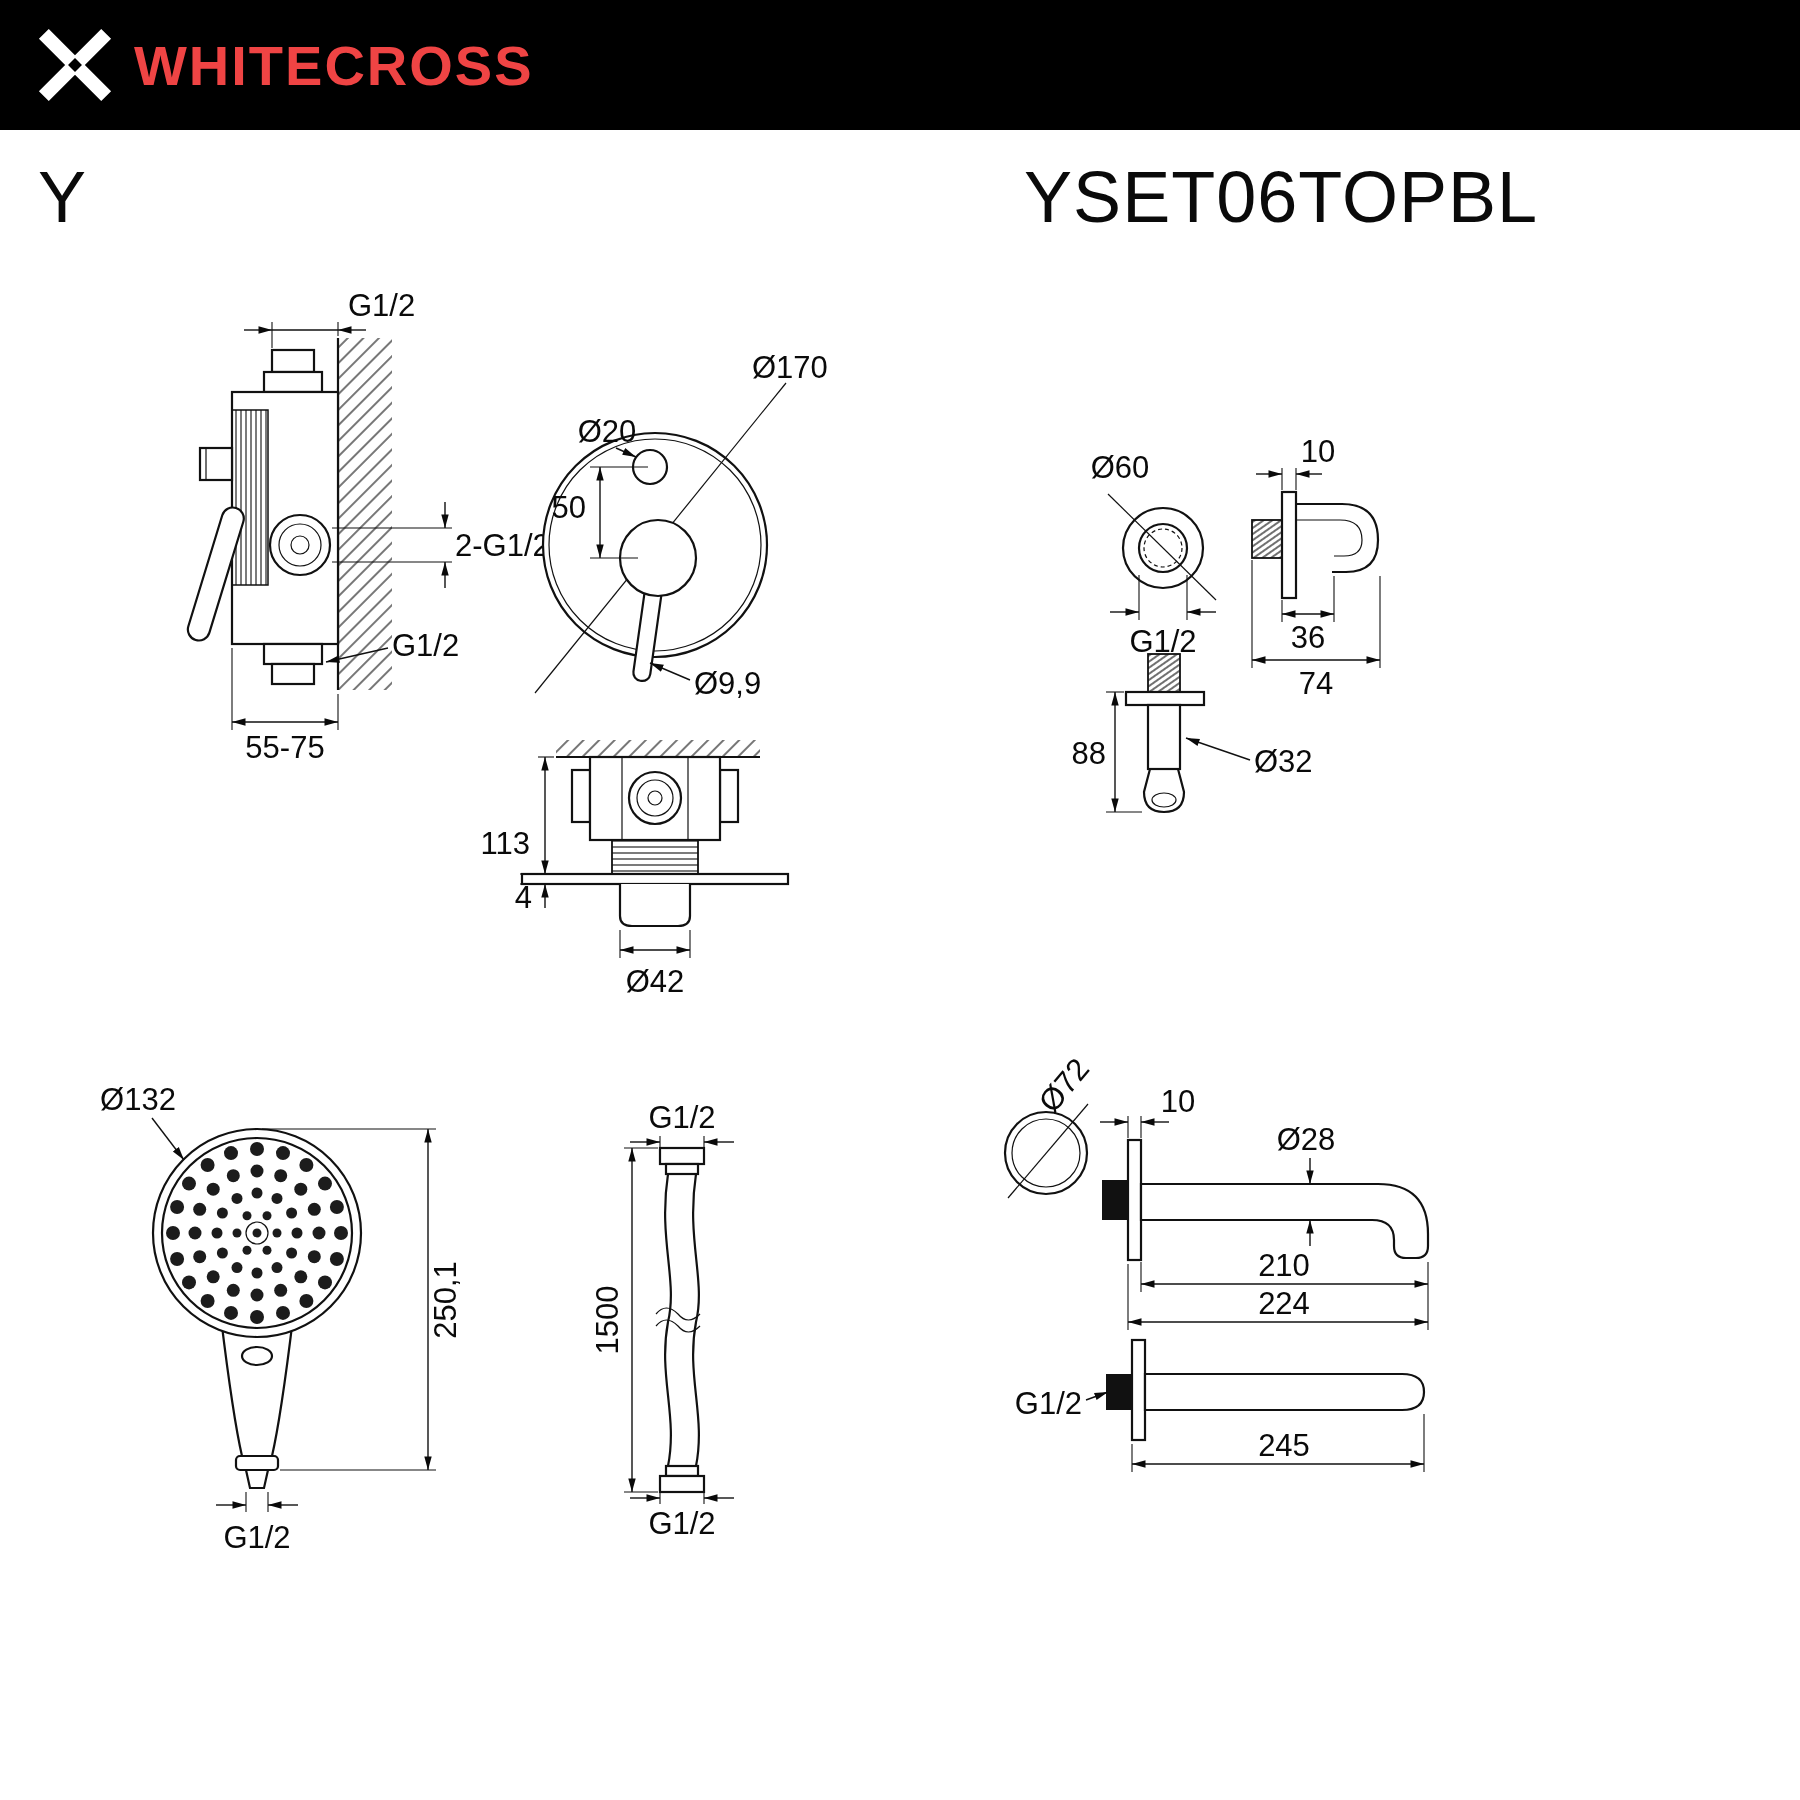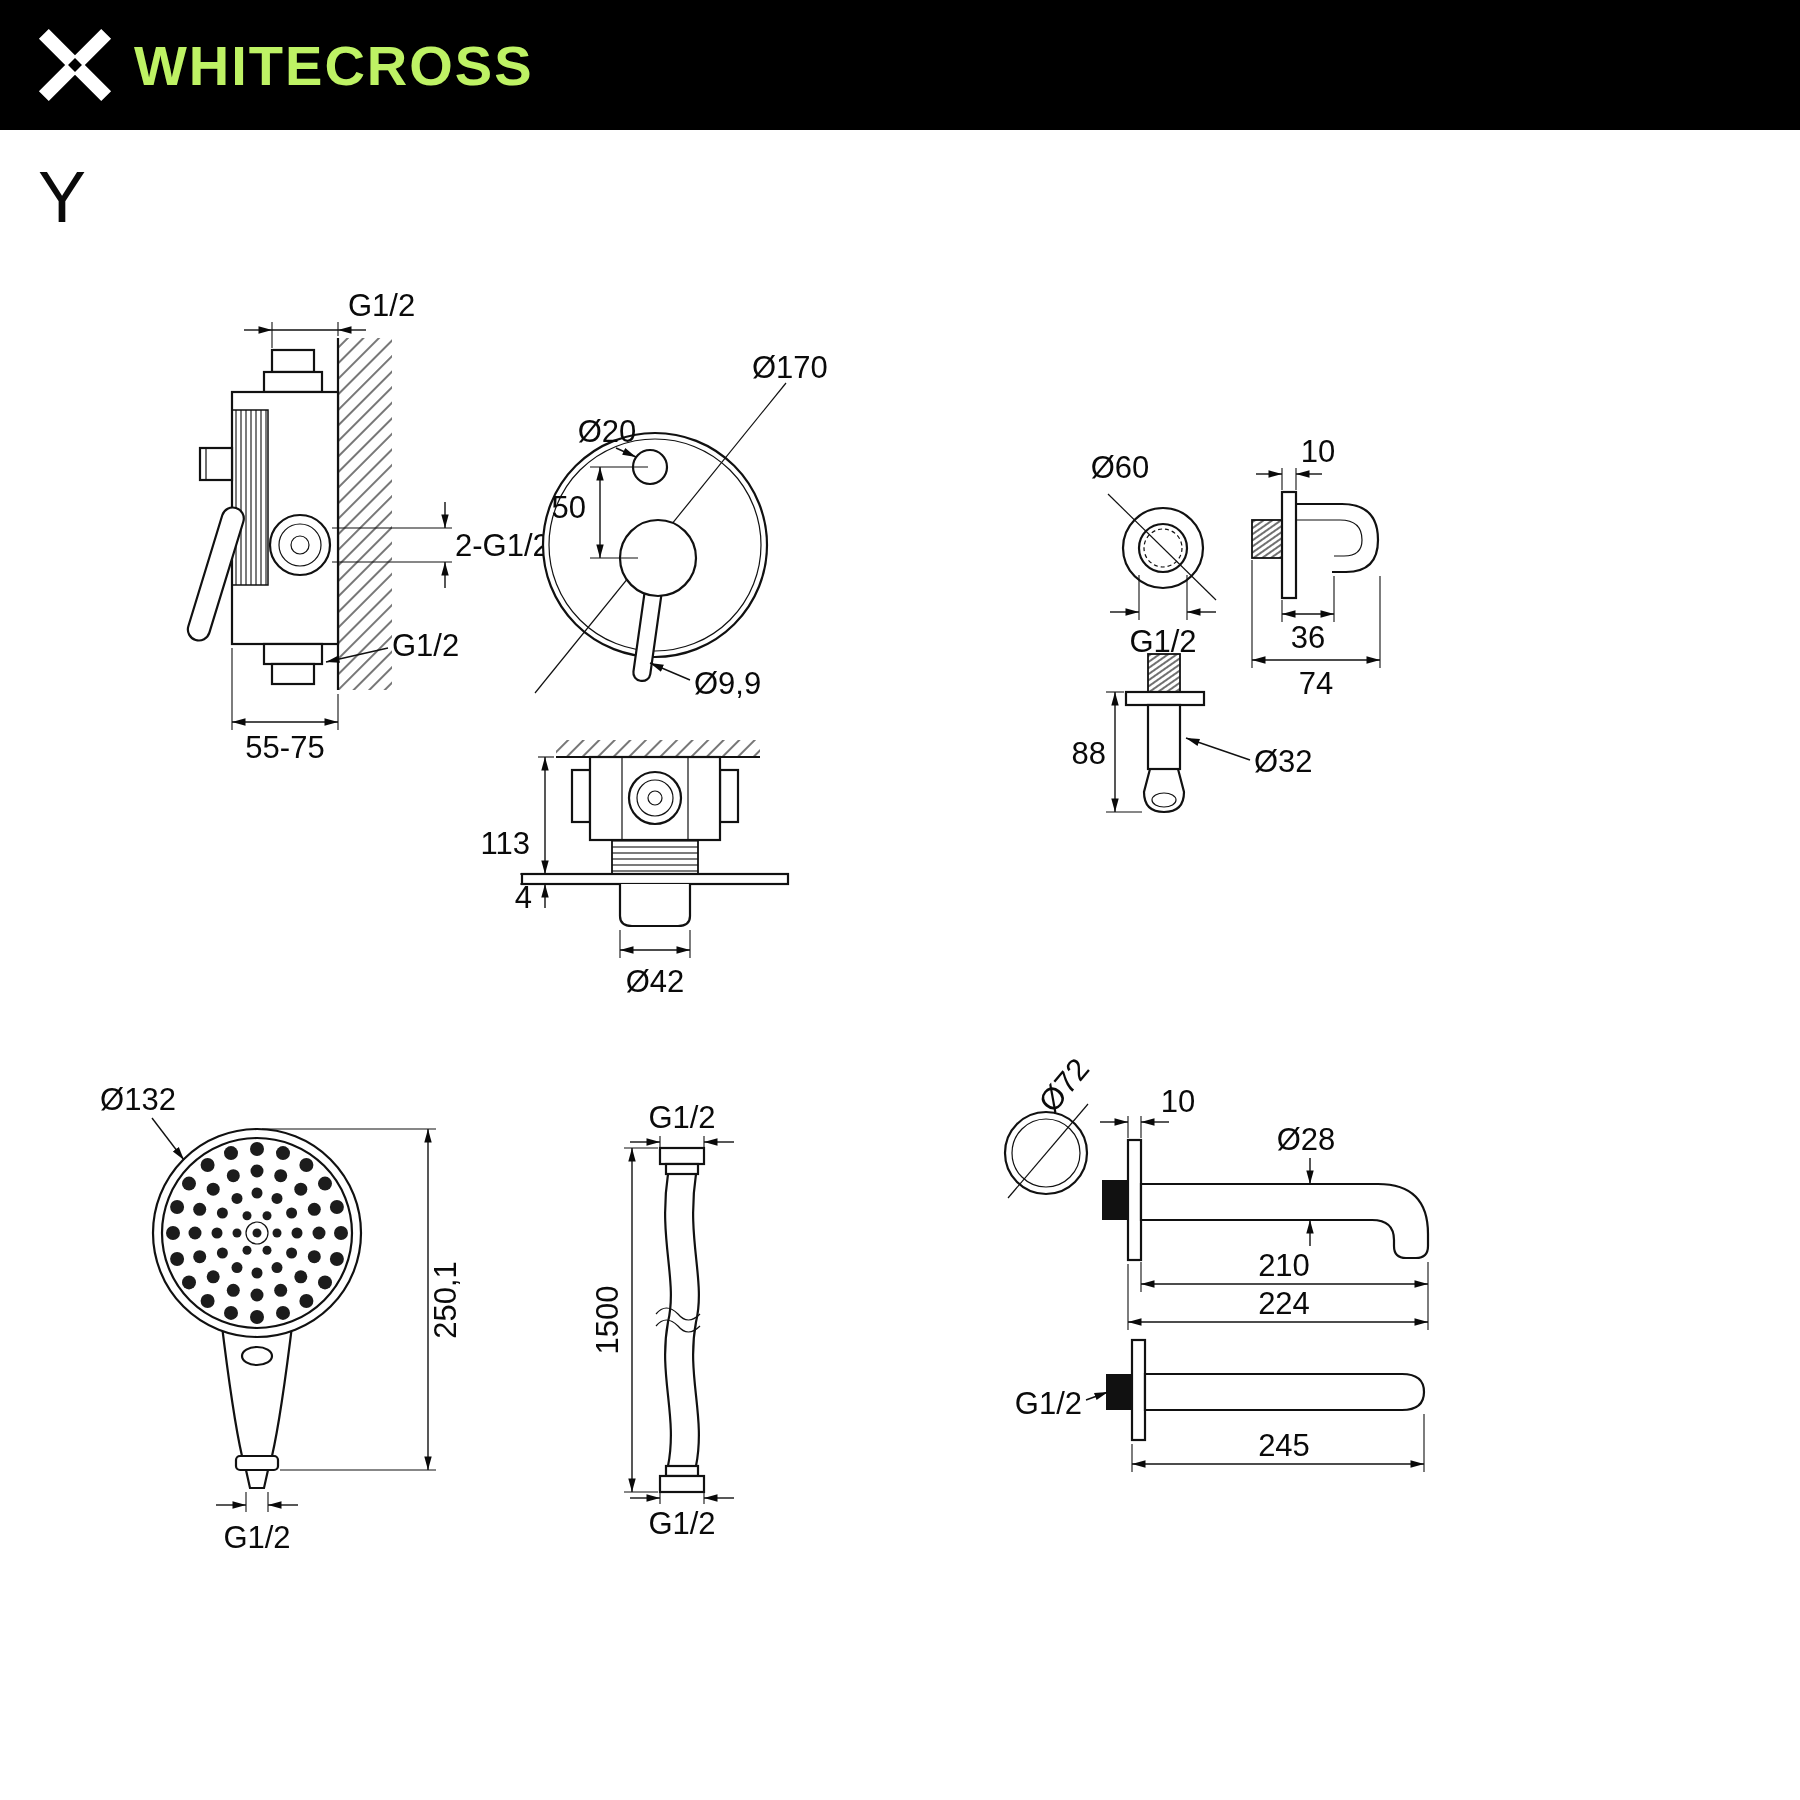--- a/index.html
+++ b/index.html
@@ -2,21 +2,21 @@
 <html><head>
 <meta charset="utf-8">
 <style>
   * { margin:0; padding:0; box-sizing:border-box; }
   html,body { width:1800px; height:1800px; background:#fff; position:relative; overflow:hidden;
               font-family:"Liberation Sans", sans-serif; }
   .drawings { position:absolute; top:0; left:0; z-index:1; }
   .topbar { position:relative; z-index:2; height:130px; background:#000; display:flex; align-items:center; padding-left:34px; }
   .logo { display:flex; align-items:center; gap:18px; }
   .logo-x { width:82px; height:82px; }
-  .brand { color:#bef264; font-size:56px; font-weight:bold; letter-spacing:2px; }
+  .brand { color:#ef4444; font-size:56px; font-weight:bold; letter-spacing:2px; }
   .titlerow { position:relative; z-index:2; display:flex; justify-content:space-between; align-items:flex-start;
               padding:26px 262px 0 38px; }
   .series, .model { font-size:72px; color:#0a0a0a; font-weight:400; letter-spacing:1px; }
   .lbl { font-family:"Liberation Sans", sans-serif; font-size:31px; fill:#0a0a0a; }
   .out  { stroke:#111; stroke-width:2.2; fill:none; }
   .outf { stroke:#111; stroke-width:2.2; fill:#fff; }
   .thin { stroke:#111; stroke-width:1.2; fill:none; }
   .dim  { stroke:#111; stroke-width:1.4; fill:none; }
   .ext  { stroke:#111; stroke-width:1.1; fill:none; }
 </style>
@@ -362,13 +362,14 @@
     <svg class="logo-x" viewBox="0 0 100 100">
       <path d="M18,6 L50,38 L82,6 L94,18 L62,50 L94,82 L82,94 L50,62 L18,94 L6,82 L38,50 L6,18 Z" fill="#fff"></path>
       <rect x="44" y="44" width="12" height="12" transform="rotate(45 50 50)" fill="#000"></rect>
     </svg>
     <span class="brand">WHITECROSS</span>
   </div>
 </header>
 
 <div class="titlerow">
   <span class="series">Y</span>
+  <span class="model">YSET06TOPBL</span>
 </div>
 
 </body></html>

